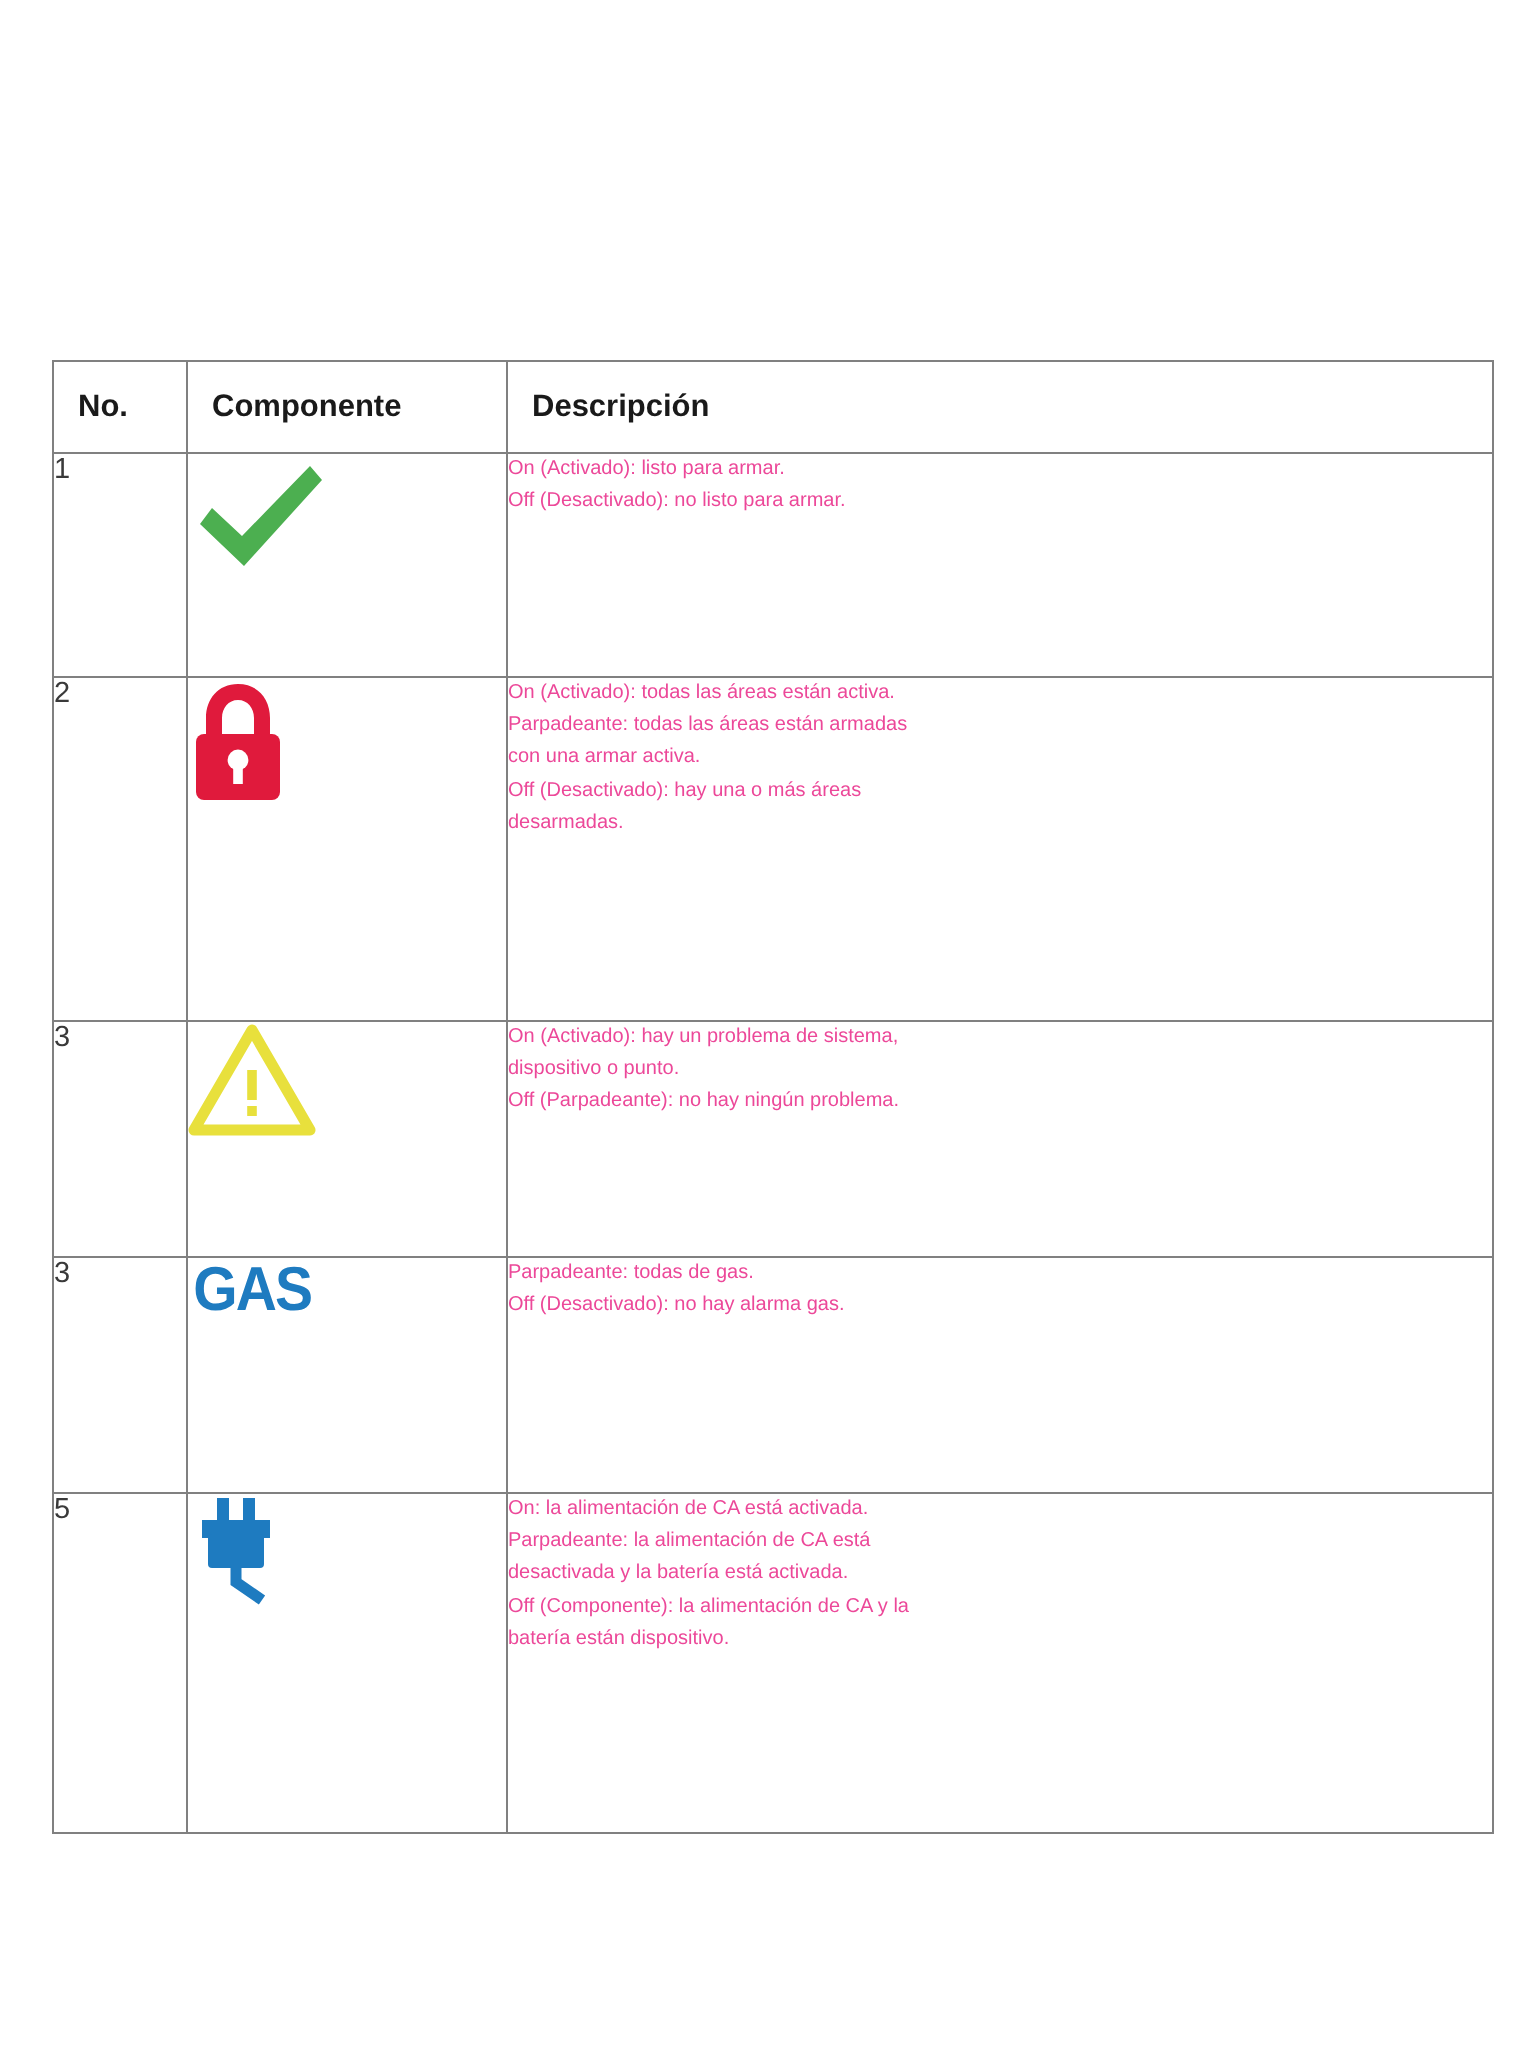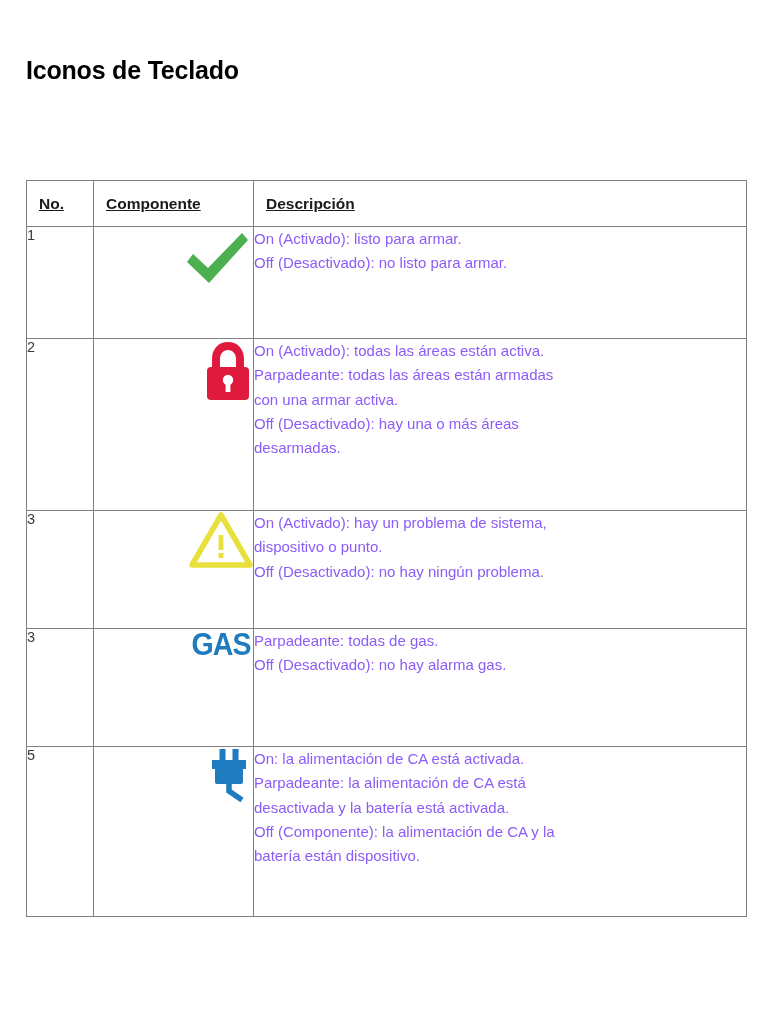--- a/index.html
+++ b/index.html
@@ -56,39 +56,38 @@
   .col-desc  { width: 493px; }
 
   .icons-table thead th {
     font-size: 15.5px;
     font-weight: bold;
     color: #1a1a1a;
     text-align: left;
     padding: 11px 0 11px 12px;
     height: 46px;
     vertical-align: middle;
-    text-decoration: underline;
   }
 
   .cell-no {
     font-size: 14.5px;
     color: #3a3a3a;
     padding: 11px 0 0 10px;
     text-align: left;
   }
 
   .cell-comp {
-    text-align: right;
+    text-align: left;
     vertical-align: middle;
     padding: 6px 4px;
   }
 
   .cell-desc {
-    font-size: 15px;
-    color: #8b5cf6;
+    font-size: 10px;
+    color: #ec4899;
     line-height: 1.62;
     padding: 11px 10px 12px 12px;
   }
 
   .cell-desc .line { display: block; white-space: nowrap; }
 
   
   .row-1 td { height: 112px; }
   .row-2 td { height: 172px; }
   .row-3 td { height: 118px; }
@@ -115,21 +114,20 @@
     line-height: 1;
     display: inline-block;
     transform: scaleX(0.92);
   }
 </style>
 </head>
 <body>
 
 <div class="page">
 
-  <h1 class="page-title">Iconos de Teclado</h1>
 
   <table class="icons-table">
     <colgroup>
       <col class="col-no">
       <col class="col-comp">
       <col class="col-desc">
     </colgroup>
     <thead>
       <tr>
         <th>No.</th>
@@ -184,21 +182,21 @@
             <svg class="icon-warn" viewBox="0 0 64 58" xmlns="http://www.w3.org/2000/svg">
               <path d="M32 4 L61 54 L3 54 Z" fill="none" stroke="#E8E03C" stroke-width="5.5" stroke-linejoin="round"></path>
               <rect x="29.6" y="24" width="4.8" height="15" fill="#E8E03C"></rect>
               <rect x="29.6" y="42" width="4.8" height="5" fill="#E8E03C"></rect>
             </svg>
           </span>
         </td>
         <td class="cell-desc">
           <span class="line">On (Activado): hay un problema de sistema,</span>
           <span class="line">dispositivo o punto.</span>
-          <span class="line">Off (Desactivado): no hay ningún problema.</span>
+          <span class="line">Off (Parpadeante): no hay ningún problema.</span>
         </td>
       </tr>
 
       <tr class="row-4">
         <td class="cell-no">3</td>
         <td class="cell-comp">
           <span class="gas-text">GAS</span>
         </td>
         <td class="cell-desc">
           <span class="line">Parpadeante: todas de gas.</span>

